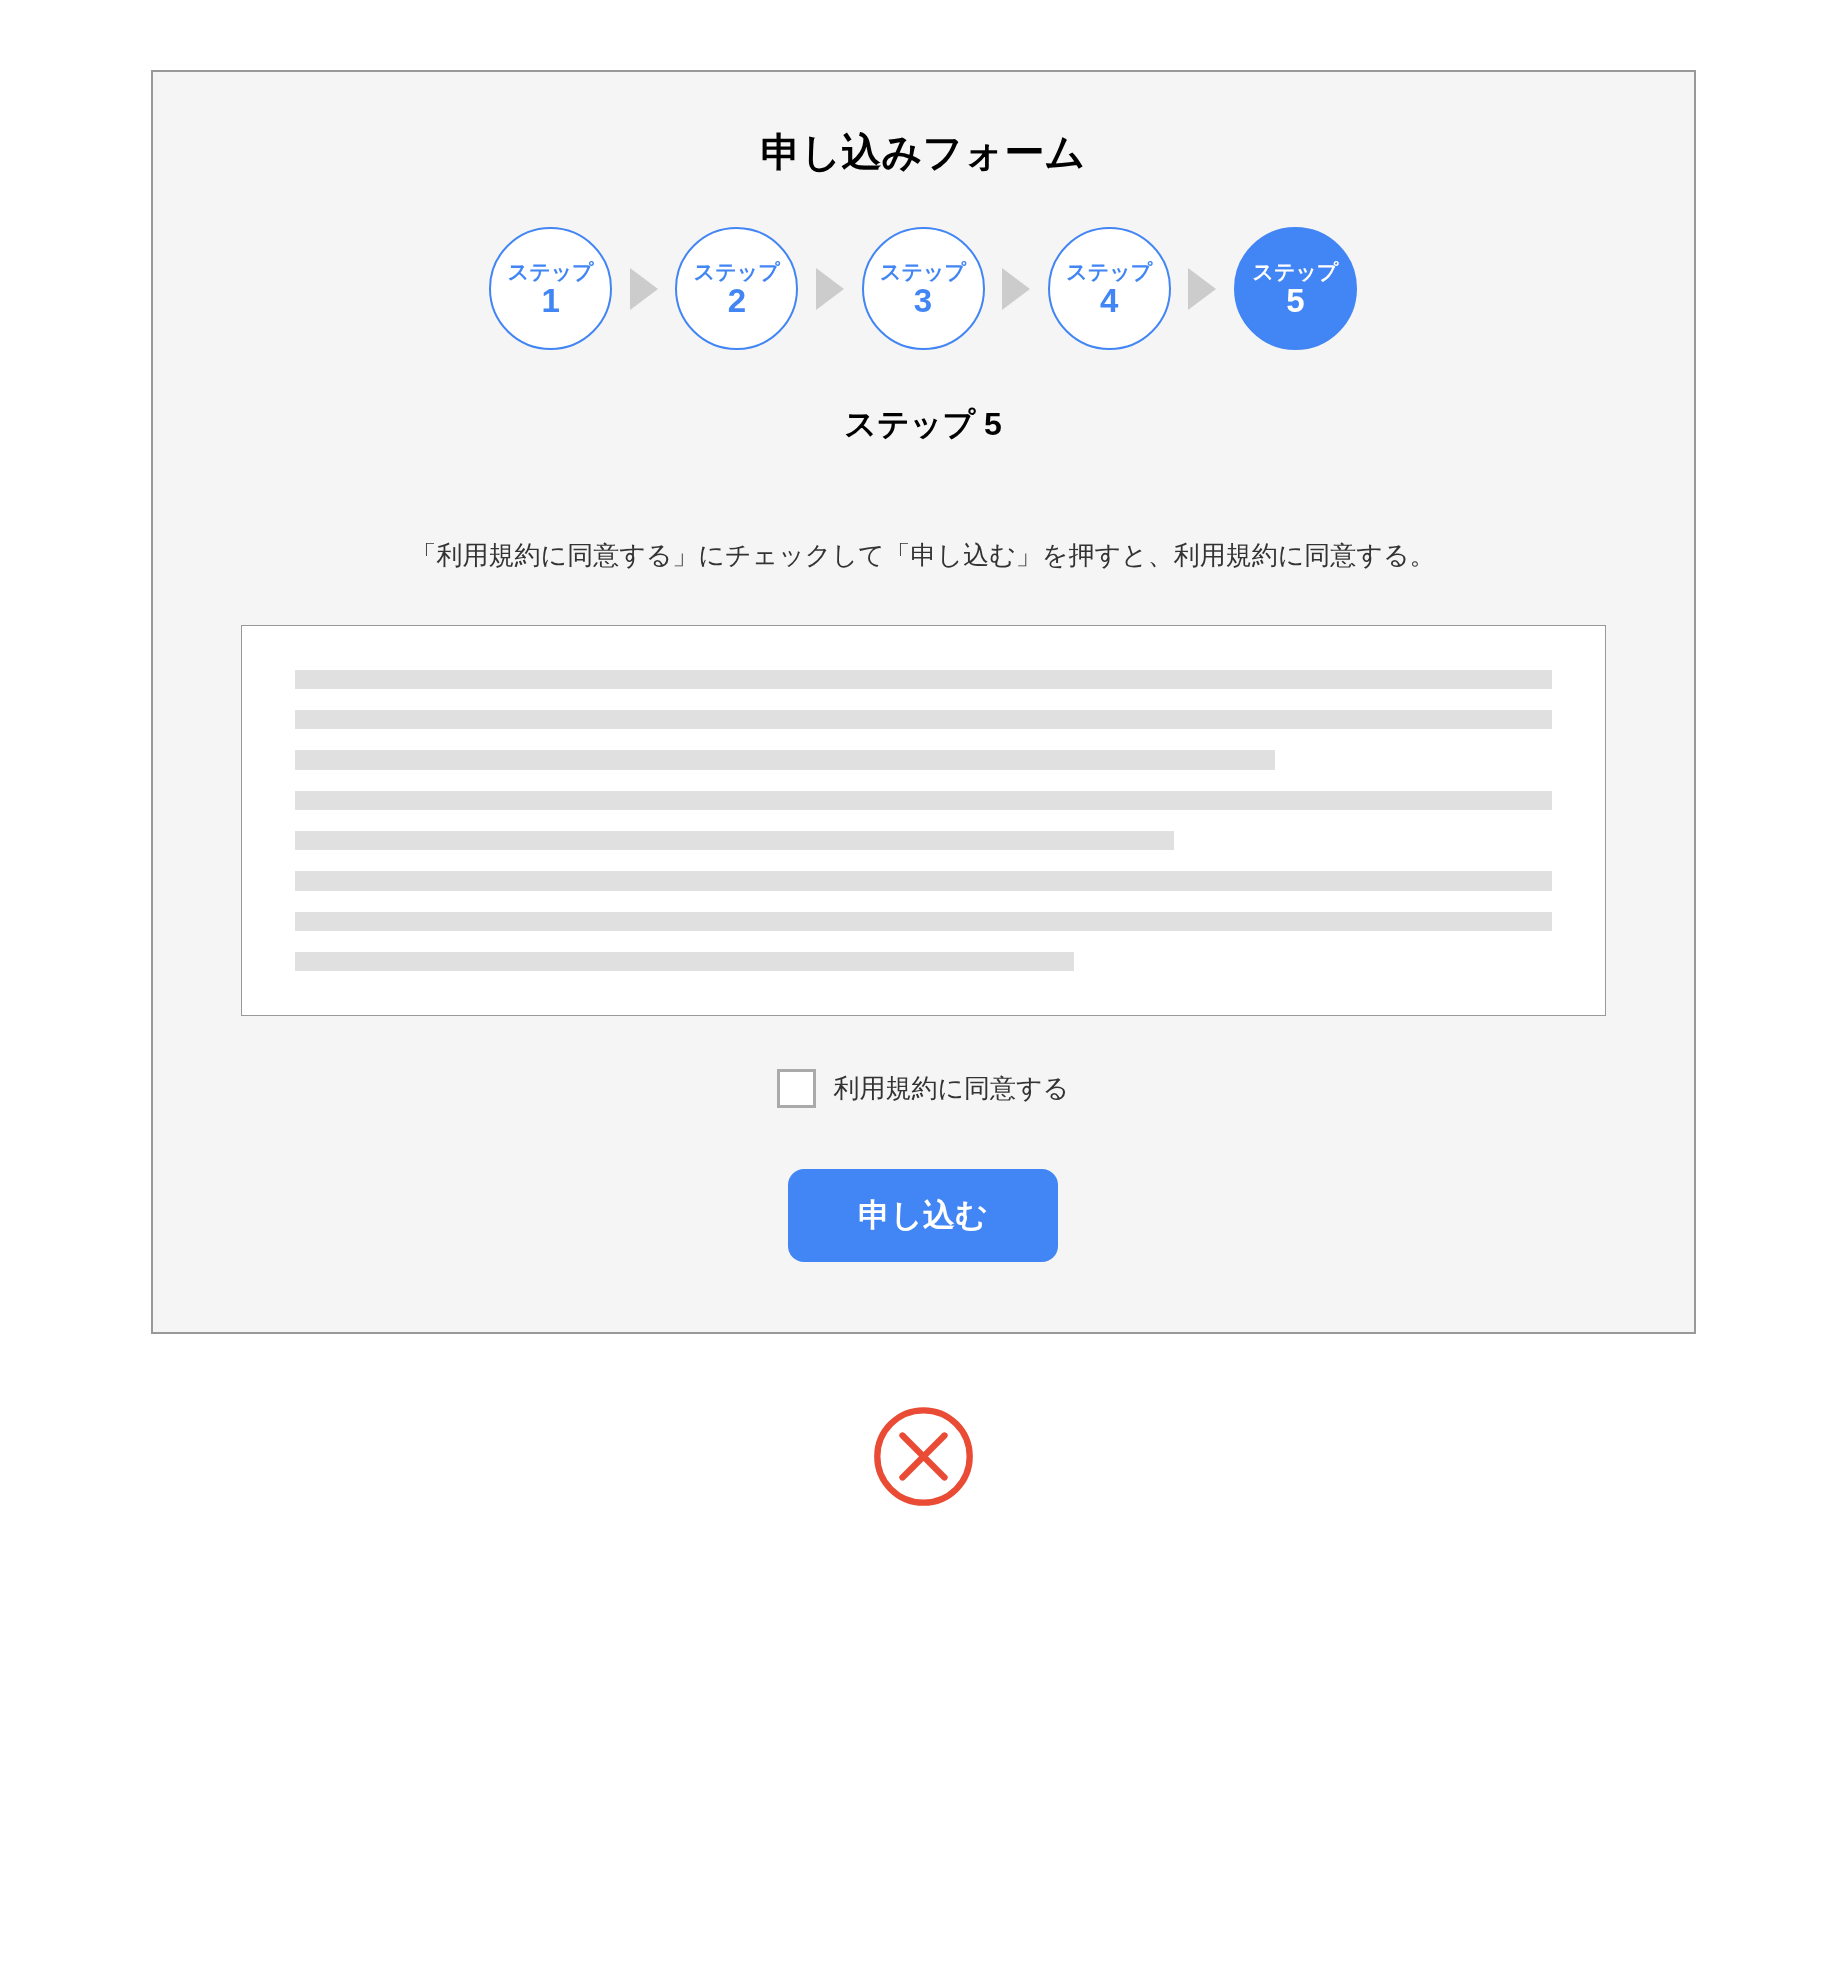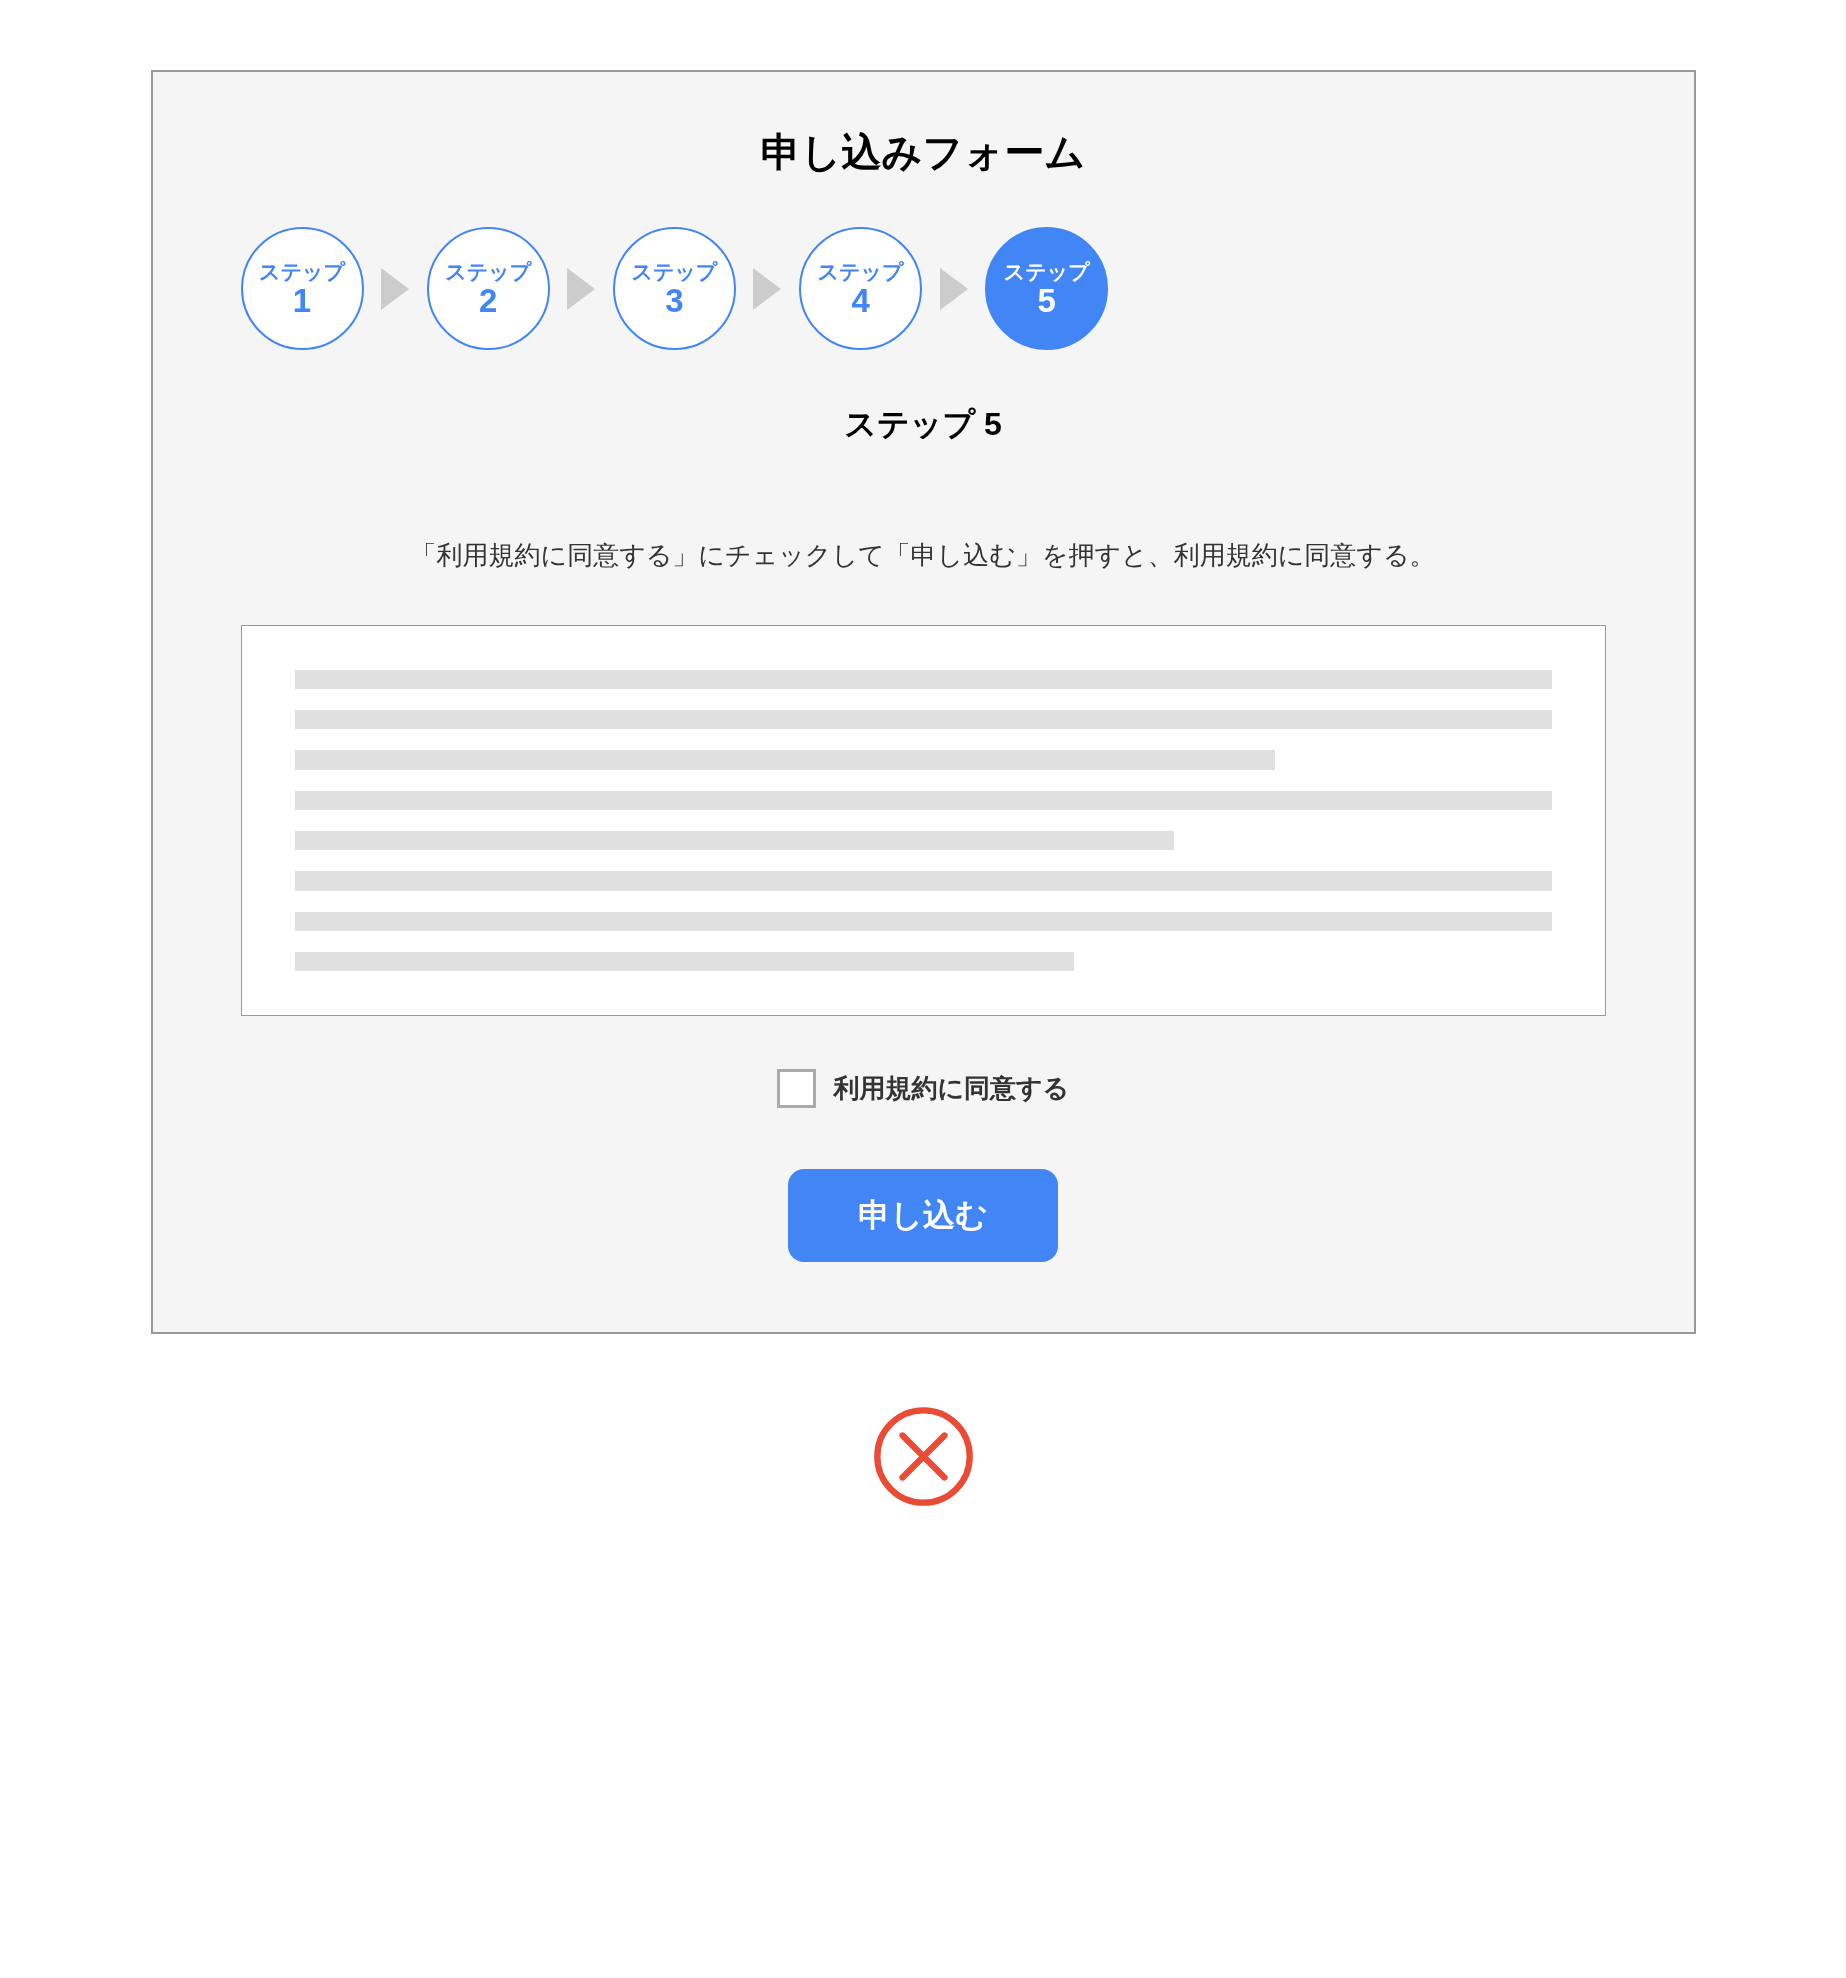--- a/index.html
+++ b/index.html
@@ -30,21 +30,21 @@
       font-size: 40px;
       font-weight: 700;
       text-align: center;
       color: #000000;
       margin-bottom: 47px;
     }
     
     .stepper {
       display: flex;
       align-items: center;
-      justify-content: flex-start;
+      justify-content: center;
       gap: 17.6px;
       margin-bottom: 53px;
     }
     
     .step-circle {
       width: 123px;
       height: 123px;
       border-radius: 50%;
       border: 2.6px solid #4285f4;
       background: #ffffff;
@@ -129,21 +129,20 @@
       width: 39px;
       height: 39px;
       border: 3.5px solid #aaaaaa;
       background: #ffffff;
       cursor: pointer;
     }
     
     .checkbox-label {
       font-size: 26px;
       color: #333333;
-      font-weight: bold;
     }
     
     .submit-button {
       display: block;
       margin: 0 auto;
       background: #4285f4;
       color: #ffffff;
       border: none;
       border-radius: 16px;
       padding: 24.6px 70px;

